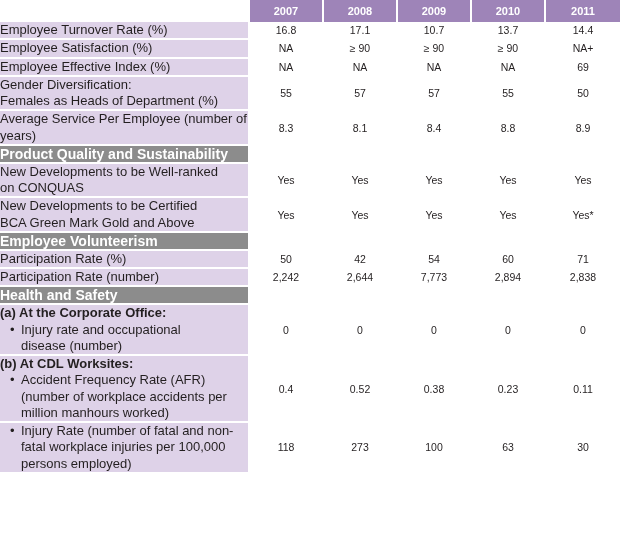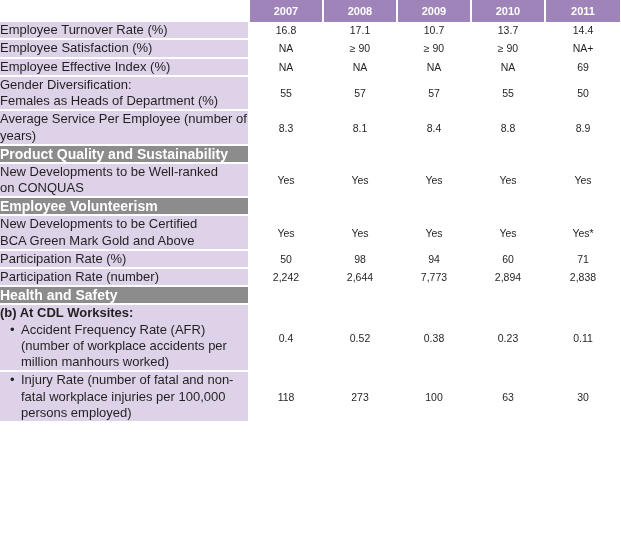--- a/index.html
+++ b/index.html
@@ -185,65 +185,79 @@
           <div>New Developments to be Well-ranked</div>
           <div>on CONQUAS</div>
         </td>
         <td class="val">Yes</td>
         <td class="val">Yes</td>
         <td class="val">Yes</td>
         <td class="val">Yes</td>
         <td class="val last">Yes</td>
       </tr>
       <tr>
-        <td class="section">Employee Volunteerism</td>
-        <td class="section-fill"></td>
-        <td class="section-fill"></td>
-        <td class="section-fill"></td>
-        <td class="section-fill"></td>
-        <td class="section-fill last"></td>
-      </tr>
-      <tr>
         <td class="label">
           <div>New Developments to be Certified</div>
           <div>BCA Green Mark Gold and Above</div>
         </td>
         <td class="val">Yes</td>
         <td class="val">Yes</td>
         <td class="val">Yes</td>
         <td class="val">Yes</td>
         <td class="val last">Yes*</td>
       </tr>
       <tr>
+        <td class="section">Employee Volunteerism</td>
+        <td class="section-fill"></td>
+        <td class="section-fill"></td>
+        <td class="section-fill"></td>
+        <td class="section-fill"></td>
+        <td class="section-fill last"></td>
+      </tr>
+      <tr>
         <td class="label">
           <div>Participation Rate (%)</div>
         </td>
         <td class="val">50</td>
-        <td class="val">98</td>
-        <td class="val">94</td>
+        <td class="val">42</td>
+        <td class="val">54</td>
         <td class="val">60</td>
         <td class="val last">71</td>
       </tr>
       <tr>
         <td class="label">
           <div>Participation Rate (number)</div>
         </td>
         <td class="val">2,242</td>
         <td class="val">2,644</td>
         <td class="val">7,773</td>
         <td class="val">2,894</td>
         <td class="val last">2,838</td>
       </tr>
       <tr>
         <td class="section">Health and Safety</td>
         <td class="section-fill"></td>
         <td class="section-fill"></td>
         <td class="section-fill"></td>
         <td class="section-fill"></td>
         <td class="section-fill last"></td>
+      </tr>
+      <tr>
+        <td class="label">
+          <div class="bold-lead">(a) At the Corporate Office:</div>
+          <div class="bullet-block">
+            <div class="bullet-line">Injury rate and occupational</div>
+            <div style="padding-left: 11px;">disease (number)</div>
+          </div>
+        </td>
+        <td class="val">0</td>
+        <td class="val">0</td>
+        <td class="val">0</td>
+        <td class="val">0</td>
+        <td class="val last">0</td>
       </tr>
       <tr>
         <td class="label">
           <div class="bold-lead">(b) At CDL Worksites:</div>
           <div class="bullet-block">
             <div class="bullet-line">Accident Frequency Rate (AFR)</div>
             <div style="padding-left: 11px;">(number of workplace accidents per</div>
             <div style="padding-left: 11px;">million manhours worked)</div>
           </div>
         </td>

